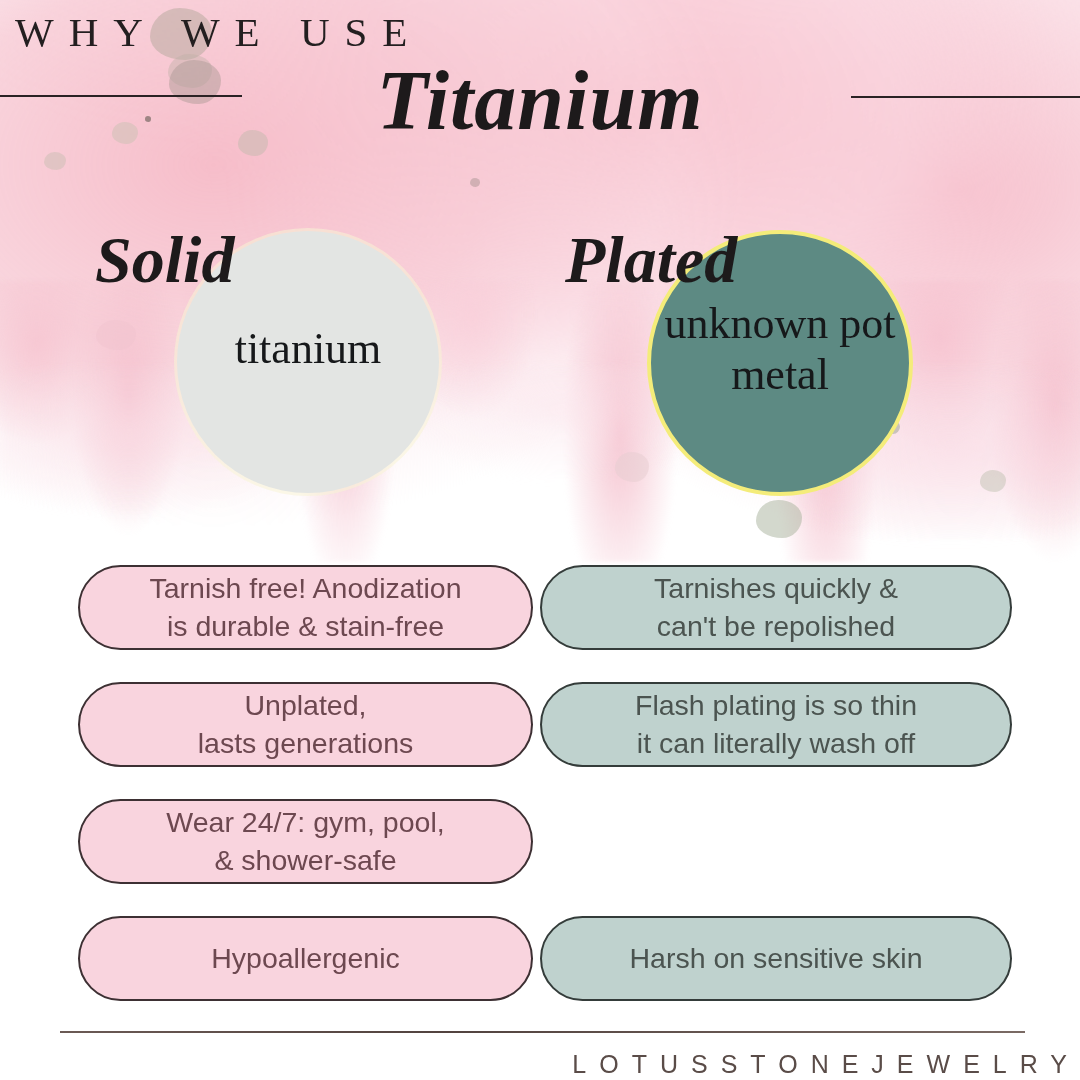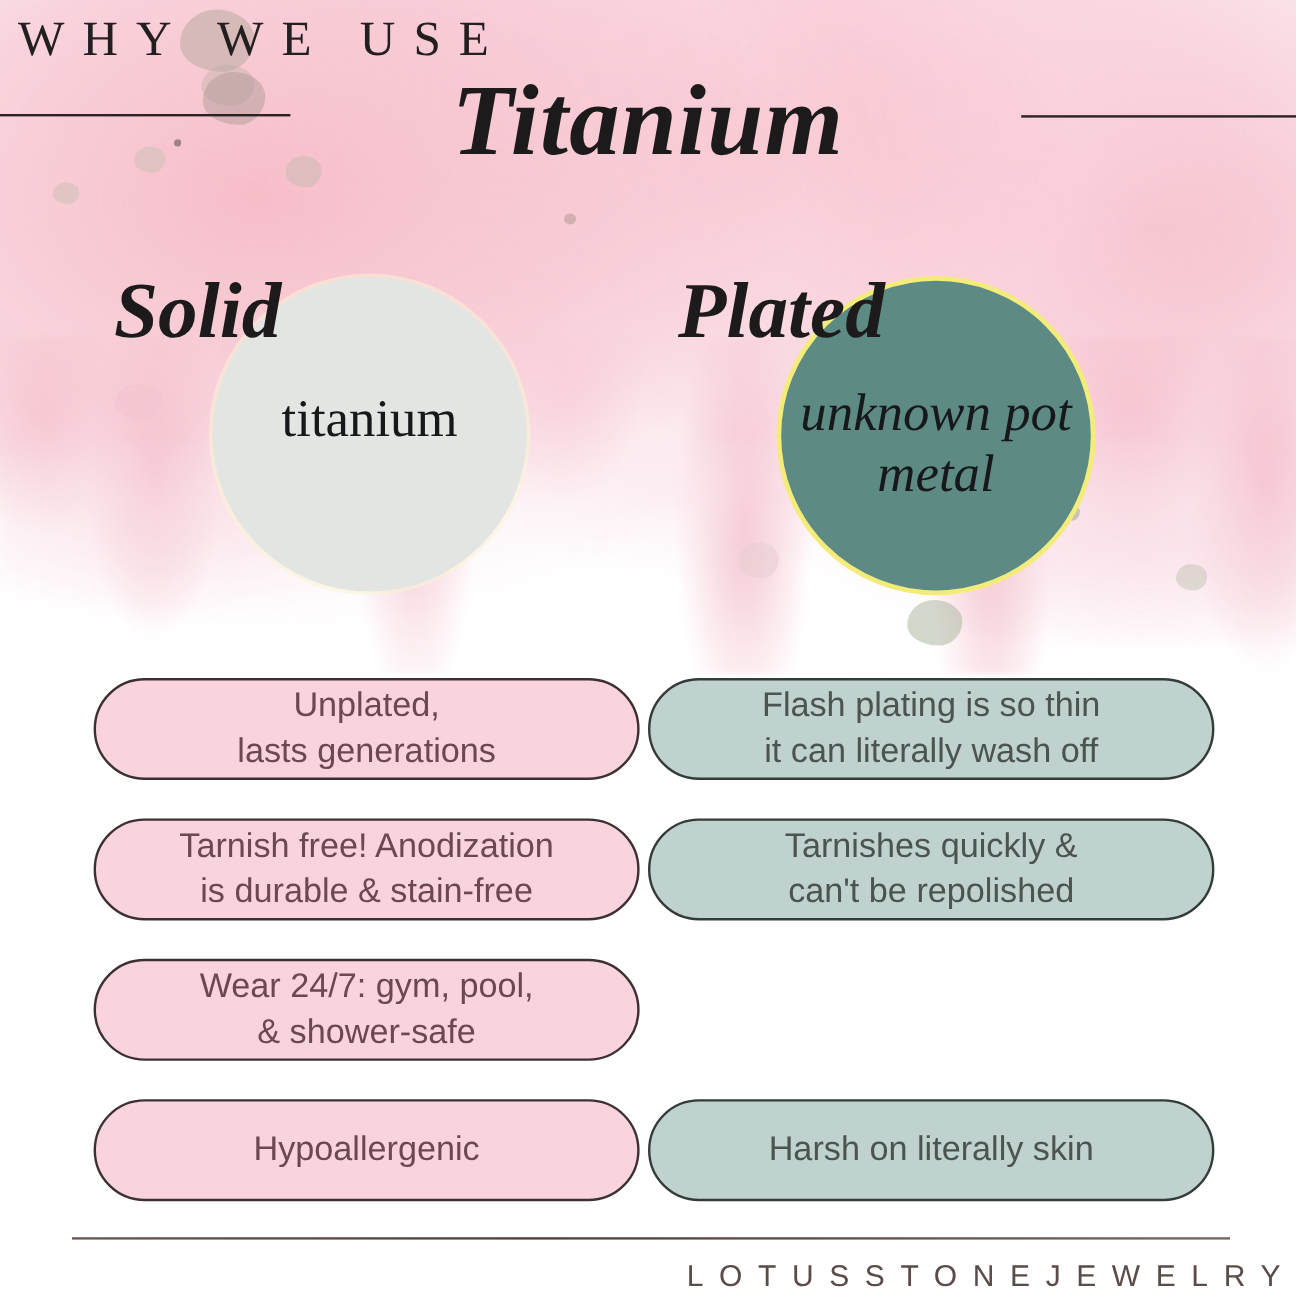--- a/index.html
+++ b/index.html
@@ -140,21 +140,21 @@
   .circle-label {
     position: absolute;
     width: 100%;
     text-align: center;
     font-family: "Liberation Serif", serif;
     color: #16181a;
     font-size: 44px;
     line-height: 1.16;
   }
   .circle-solid .circle-label { top: 92px; }
-  .circle-plated .circle-label { top: 84px; font-style: italic; }
+  .circle-plated .circle-label { top: 64px; }
 
   .col-heading {
     position: absolute;
     font-family: "Liberation Serif", serif;
     font-style: italic;
     font-weight: 700;
     font-size: 66px;
     color: #1d1a1b;
     white-space: nowrap;
   }
@@ -264,37 +264,37 @@
   <div class="circle circle-plated">
     <div class="circle-label">unknown
 pot metal</div>
   </div>
 
   <div class="col-heading solid">Solid</div>
   <div class="col-heading plated">Plated</div>
 
   <div class="rows">
     <div class="row">
+      <div class="pill left">Tarnish free! Anodization
+is durable &amp; stain-free</div>
+      <div class="pill right">Tarnishes quickly &amp;
+can't be repolished</div>
+    </div>
+    <div class="row">
       <div class="pill left">Unplated,
 lasts generations</div>
       <div class="pill right">Flash plating is so thin
 it can literally wash off</div>
-    </div>
-    <div class="row">
-      <div class="pill left">Tarnish free! Anodization
-is durable &amp; stain-free</div>
-      <div class="pill right">Tarnishes quickly &amp;
-can't be repolished</div>
     </div>
     <div class="row">
       <div class="pill left">Wear 24/7: gym, pool,
 &amp; shower-safe</div>
     </div>
     <div class="row">
       <div class="pill left">Hypoallergenic</div>
-      <div class="pill right">Harsh on literally skin</div>
+      <div class="pill right">Harsh on sensitive skin</div>
     </div>
   </div>
 
   <div class="footer-rule"></div>
   <div class="brand">LOTUSSTONEJEWELRY</div>
 
 </div>
 
 </body></html>

